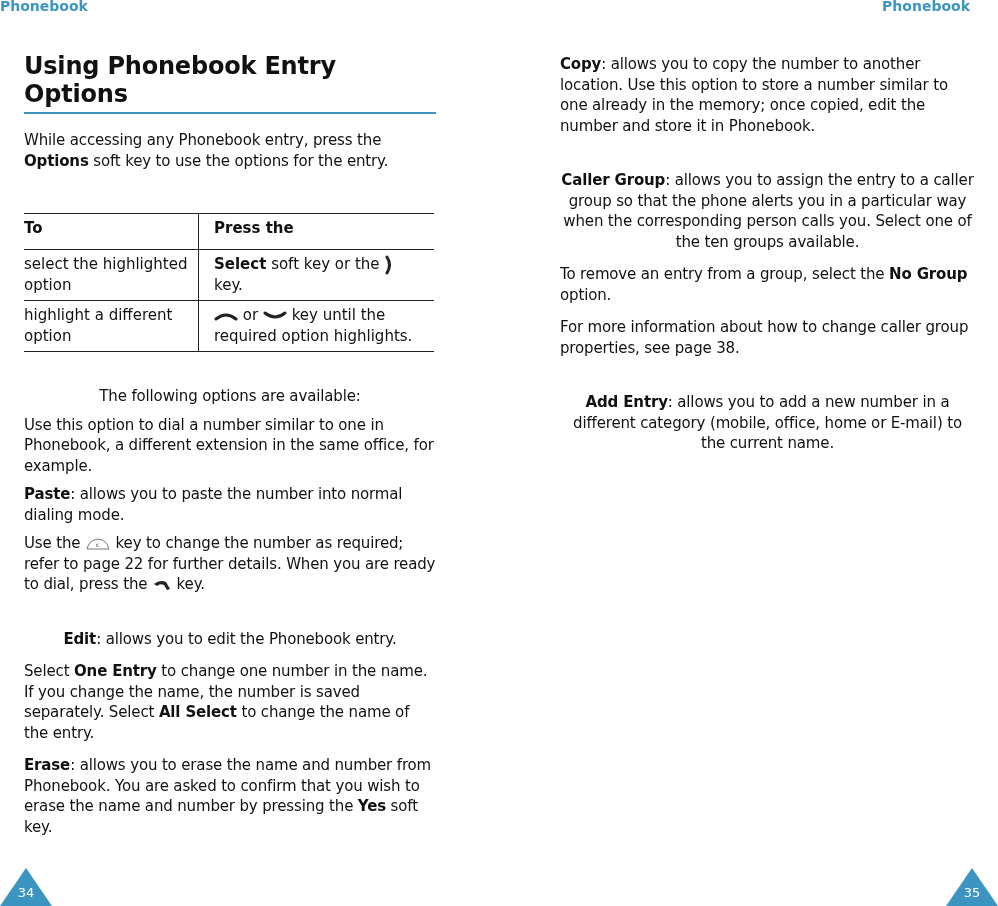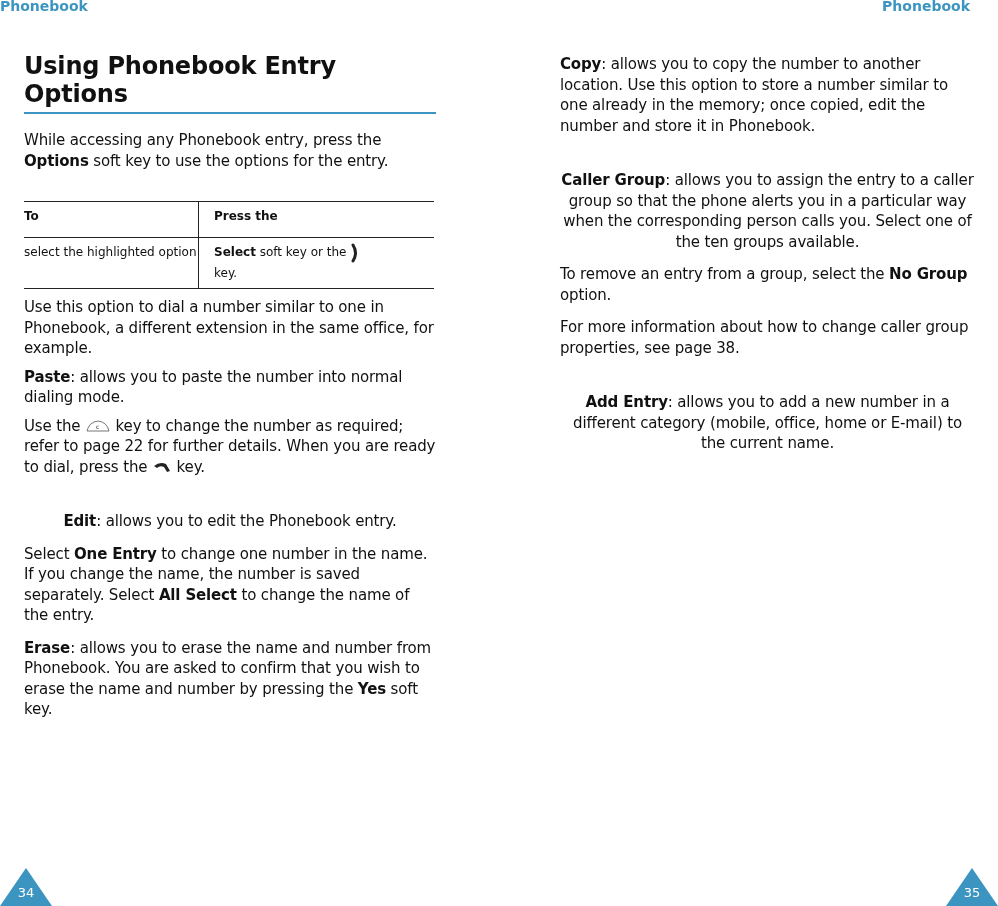--- a/index.html
+++ b/index.html
@@ -18,21 +18,21 @@
     font-size: 24px; font-weight: bold; margin: 0; padding-bottom: 4px;
     border-bottom: 2px solid #3c95c0; letter-spacing: -0.2px;
   }
   p { margin: 0; font-size: 15px; line-height: 20.5px; letter-spacing: -0.15px; }
   b { font-weight: bold; }
   .sp8 { margin-top: 8px; }
   .sp12 { margin-top: 12px; }
   .sp22 { margin-top: 34px; text-align: center; }
   .sp20 { margin-top: 16px; }
   table.keys {
-    border-collapse: collapse; width: 410px; margin-top: 30px; font-size: 12px;
+    border-collapse: collapse; width: 410px; margin-top: 42px; font-size: 15px;
   }
   table.keys td, table.keys th {
     text-align: left; vertical-align: top; padding: 4px 0 5px 0; line-height: 20.5px;
     border-top: 1px solid #222; font-weight: normal;
   }
   table.keys tr:last-child td { border-bottom: 1px solid #222; }
   table.keys th { font-weight: bold; height: 26px; }
   table.keys .c1 { width: 174px; border-right: 1px solid #222; }
   table.keys .c2 { padding-left: 15px; }
   .icon { display: inline-block; vertical-align: middle; }
@@ -56,23 +56,32 @@
         <tr>
       <th class="c1">To</th>
       <th class="c2">Press the</th>
     </tr>
     <tr>
       <td class="c1">select the highlighted option</td>
       <td class="c2"><b>Select</b><span> soft key or the </span><svg class="icon" width="10" height="20" viewBox="0 0 10 20">
               <path d="M3 2 Q8 10 3 18" stroke="#222" stroke-width="3" fill="none" stroke-linecap="round"></path>
             </svg><br><span> key.</span></td>
     </tr>
+    <tr>
+      <td class="c1">highlight a different option</td>
+      <td class="c2"><svg class="icon" width="24" height="10" viewBox="0 0 24 10">
+              <path d="M2 8 Q12 0 22 8" stroke="#222" stroke-width="3" fill="none" stroke-linecap="round"></path>
+            </svg><span> or </span><svg class="icon" width="24" height="10" viewBox="0 0 24 10">
+              <path d="M2 2 Q12 10 22 2" stroke="#222" stroke-width="3" fill="none" stroke-linecap="round"></path>
+            </svg><span> key until the required option highlights.</span></td>
+    </tr>
   </tbody>
     </table>
 
+  <p class="sp22">The following options are available:</p>
   <p class="sp8">Use this option to dial a number similar to one in Phonebook, a different extension in the same office, for example.</p>
   <p class="sp8"><b>Paste</b><span>: allows you to paste the number into normal dialing mode.</span></p>
   <p class="sp8"><span>Use the </span><svg class="icon" width="26" height="14" viewBox="0 0 26 14">
         <path d="M2 12 Q4 3 13 2 Q22 3 24 12 Z" stroke="#777" stroke-width="1" fill="#fff"></path>
         <text x="11" y="10" font-size="6" fill="#333" font-family="DejaVu Sans, sans-serif">c</text>
       </svg><span> key to change the number as required; refer to page 22 for further details. When you are ready to dial, press the </span><svg class="icon" width="20" height="12" viewBox="0 0 20 12">
         <path d="M2 5 Q8 0 14 3 L18 10 L15 11 L12 6 Q8 4 5 7 Z" fill="#222"></path>
       </svg><span> key.</span></p>
 
   <p class="sp22"><b>Edit</b><span>: allows you to edit the Phonebook entry.</span></p>

